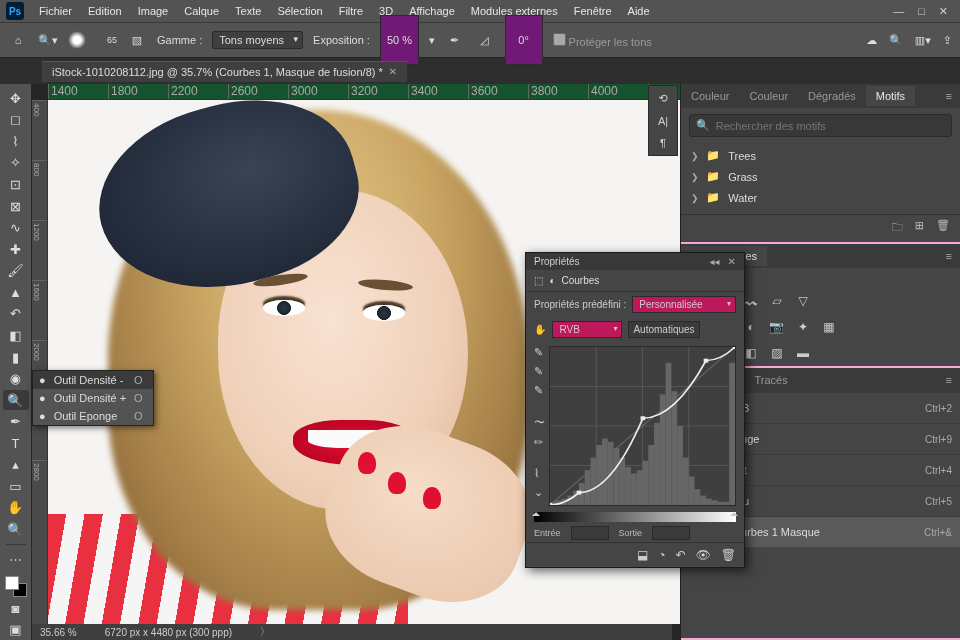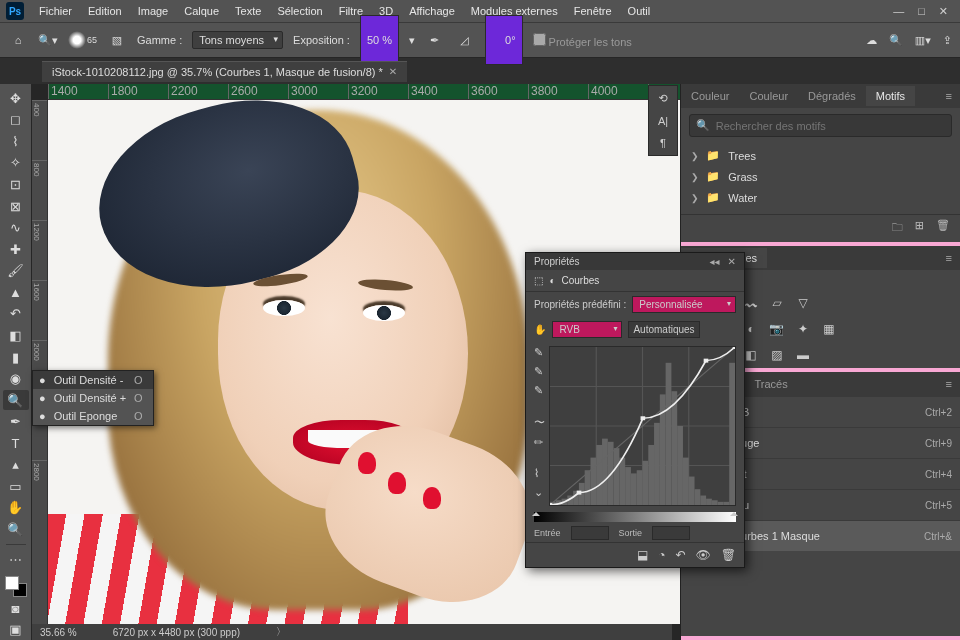--- a/index.html
+++ b/index.html
@@ -5,21 +5,21 @@
 *{margin:0;padding:0;box-sizing:border-box;font-family:"Segoe UI",Tahoma,sans-serif;user-select:none}
 body{width:960px;height:640px;background:#323232;color:#cfcfcf;font-size:11px;overflow:hidden;position:relative}
 .menubar{height:22px;background:#535353;display:flex;align-items:center;padding:0 6px;gap:2px}
 .menubar .ps{width:18px;height:18px;background:#001e36;color:#31a8ff;display:flex;align-items:center;justify-content:center;font-weight:bold;font-size:10px;border-radius:3px;margin-right:6px}
 .menubar .mi{padding:2px 7px;cursor:pointer;color:#e6e6e6}
 .menubar .wc{margin-left:auto;display:flex;gap:14px;padding-right:6px;color:#cfcfcf}
 .optbar{height:36px;background:#535353;border-top:1px solid #3a3a3a;border-bottom:1px solid #262626;display:flex;align-items:center;padding:0 8px;gap:10px;color:#ddd}
 .optbar .ico{width:20px;height:20px;display:flex;align-items:center;justify-content:center}
 .optbar .sel{background:#3f3f3f;border:1px solid #2a2a2a;padding:2px 18px 2px 6px;position:relative;border-radius:2px}
 .optbar .sel:after{content:"▾";position:absolute;right:4px;top:2px;font-size:9px}
-.optbar .num{background:#6d28d9;border:1px solid #2a2a2a;padding:18px 6px;min-width:38px;text-align:right}
+.optbar .num{background:#701a75;border:1px solid #2a2a2a;padding:18px 6px;min-width:38px;text-align:center}
 .optbar .rico{margin-left:auto;display:flex;gap:12px;align-items:center}
 .tabbar{height:26px;background:#2e2e2e;display:flex;align-items:center;padding-left:42px}
 .tabbar .tab{background:#3f3f3f;padding:4px 10px;border-top:1px solid #555;font-size:11px;color:#ddd;display:flex;align-items:center;gap:6px}
 .tabbar .tab .x{font-size:10px;color:#aaa}
 .workspace{position:absolute;top:84px;left:0;right:0;bottom:0;display:flex}
 .toolbar{width:32px;background:#535353;border-right:1px solid #262626;display:flex;flex-direction:column;align-items:center;padding-top:4px;gap:1px}
 .toolbar .t{width:26px;height:22px;display:flex;align-items:center;justify-content:center;color:#ddd;cursor:pointer;border-radius:2px;font-size:13px}
 .toolbar .t.sel{background:#3a3a3a}
 .toolbar .sep{width:20px;height:1px;background:#3a3a3a;margin:3px 0}
 .toolbar .swatch{width:22px;height:22px;position:relative;margin-top:6px}
@@ -40,28 +40,28 @@
 .eye.r{top:205px;left:315px}
 .brow{position:absolute;width:55px;height:10px;background:#6b5034;border-radius:50%}
 .brow.l{top:175px;left:205px;transform:rotate(-8deg)}
 .brow.r{top:180px;left:310px;transform:rotate(5deg)}
 .lips{position:absolute;top:320px;left:245px;width:120px;height:45px;background:radial-gradient(ellipse,#e01030 0%,#b00020 100%);border-radius:40% 40% 50% 50%}
 .teeth{position:absolute;top:330px;left:260px;width:90px;height:18px;background:#fafafa;border-radius:0 0 40% 40%}
 .hand{position:absolute;bottom:30px;left:280px;width:200px;height:160px;background:radial-gradient(ellipse at 40% 40%,#f6dcc8,#e8c4a8);border-radius:40%;transform:rotate(20deg)}
 .nail{position:absolute;width:18px;height:22px;background:#e01030;border-radius:50% 50% 40% 40%}
 .nail.n1{bottom:130px;left:340px}.nail.n2{bottom:115px;left:375px}.nail.n3{bottom:150px;left:310px}
 .shirt{position:absolute;bottom:0;left:0;width:360px;height:110px;background:repeating-linear-gradient(100deg,#e83040 0 18px,#f5f5f5 18px 36px)}
-.statusbar{position:absolute;bottom:0;left:0;height:16px;background:#3f3f3f;display:flex;align-items:center;padding:0 8px;gap:36px;font-size:10px;color:#ccc;width:640px}
+.statusbar{position:absolute;bottom:0;left:0;height:16px;background:#3f3f3f;display:flex;align-items:center;padding:0 8px;gap:28px;font-size:10px;color:#ccc;width:640px}
 .flyout{position:absolute;top:370px;left:32px;background:#535353;border:1px solid #222;box-shadow:2px 2px 6px rgba(0,0,0,.5);font-size:11px;z-index:5}
 .flyout .fi{display:flex;align-items:center;gap:8px;padding:3px 10px 3px 6px;color:#ddd}
 .flyout .fi.sel{background:#3a3a3a}
 .flyout .fk{margin-left:auto;color:#aaa}
 .rightcol{width:280px;background:#454545;border-left:1px solid #222;display:flex;flex-direction:column}
 .dockstrip{position:absolute;top:85px;right:282px;width:30px;background:#454545;border:1px solid #2a2a2a;display:flex;flex-direction:column;align-items:center;padding:6px 0;gap:10px;z-index:2}
-.panel{border-bottom:4px solid #f9a8d4}
+.panel{border-bottom:2px solid #f9a8d4}
 .panel .phdr{display:flex;background:#3a3a3a;height:24px;align-items:center}
 .panel .ptab{padding:4px 10px;color:#999;cursor:pointer}
 .panel .ptab.act{background:#454545;color:#e6e6e6}
 .panel .pmenu{margin-left:auto;padding:0 8px;color:#aaa}
 .panel .pbody{padding:6px 8px}
 .search{display:flex;align-items:center;background:#383838;border:1px solid #2a2a2a;padding:4px 6px;border-radius:3px;gap:6px}
 .search input{background:transparent;border:none;color:#ccc;outline:none;flex:1;font-size:11px}
 .treei{display:flex;align-items:center;gap:8px;padding:4px 2px;color:#ddd}
 .treei .chev{font-size:9px;color:#aaa}
 .icongrid{display:flex;flex-wrap:wrap;gap:6px;padding:4px 8px}
@@ -106,32 +106,32 @@
   <div class="mi">Edition</div>
   <div class="mi">Image</div>
   <div class="mi">Calque</div>
   <div class="mi">Texte</div>
   <div class="mi">Sélection</div>
   <div class="mi">Filtre</div>
   <div class="mi">3D</div>
   <div class="mi">Affichage</div>
   <div class="mi">Modules externes</div>
   <div class="mi">Fenêtre</div>
-  <div class="mi">Outil</div>
+  <div class="mi">Aide</div>
   <div class="wc">
     <span>—</span>
     <span>□</span>
     <span>✕</span>
   </div>
 </div>
 
 <div class="optbar">
   <span class="ico">⌂</span>
   <span class="ico">🔍▾</span>
-  <span style="display:flex;align-items:center;gap:1px">
+  <span style="display:flex;align-items:center;gap:21px">
     <span style="width:18px;height:18px;background:radial-gradient(circle,#fff 0%,#fff 30%,transparent 70%);border-radius:50%"></span>
     <span style="font-size:9px">65</span>
   </span>
   <span class="ico">▧</span>
   <span>Gamme :</span>
   <span class="sel">Tons moyens</span>
   <span>Exposition :</span>
   <span class="num">50 %</span>
   <span>▾</span>
   <span class="ico">✒</span>

